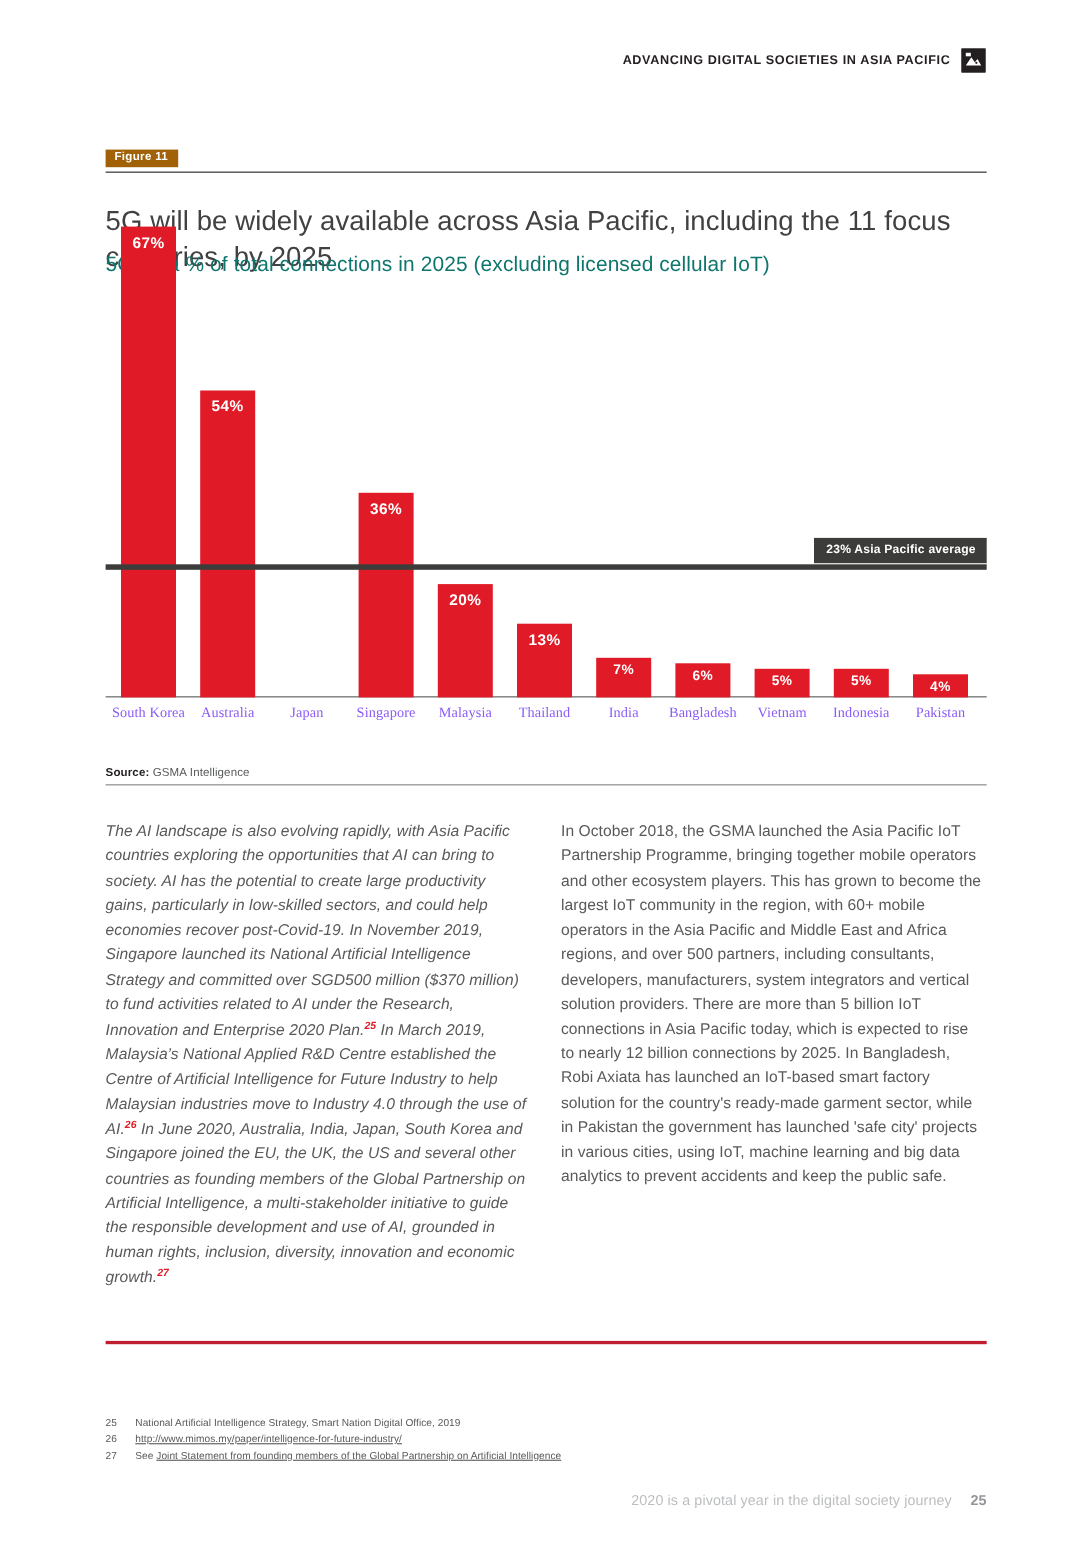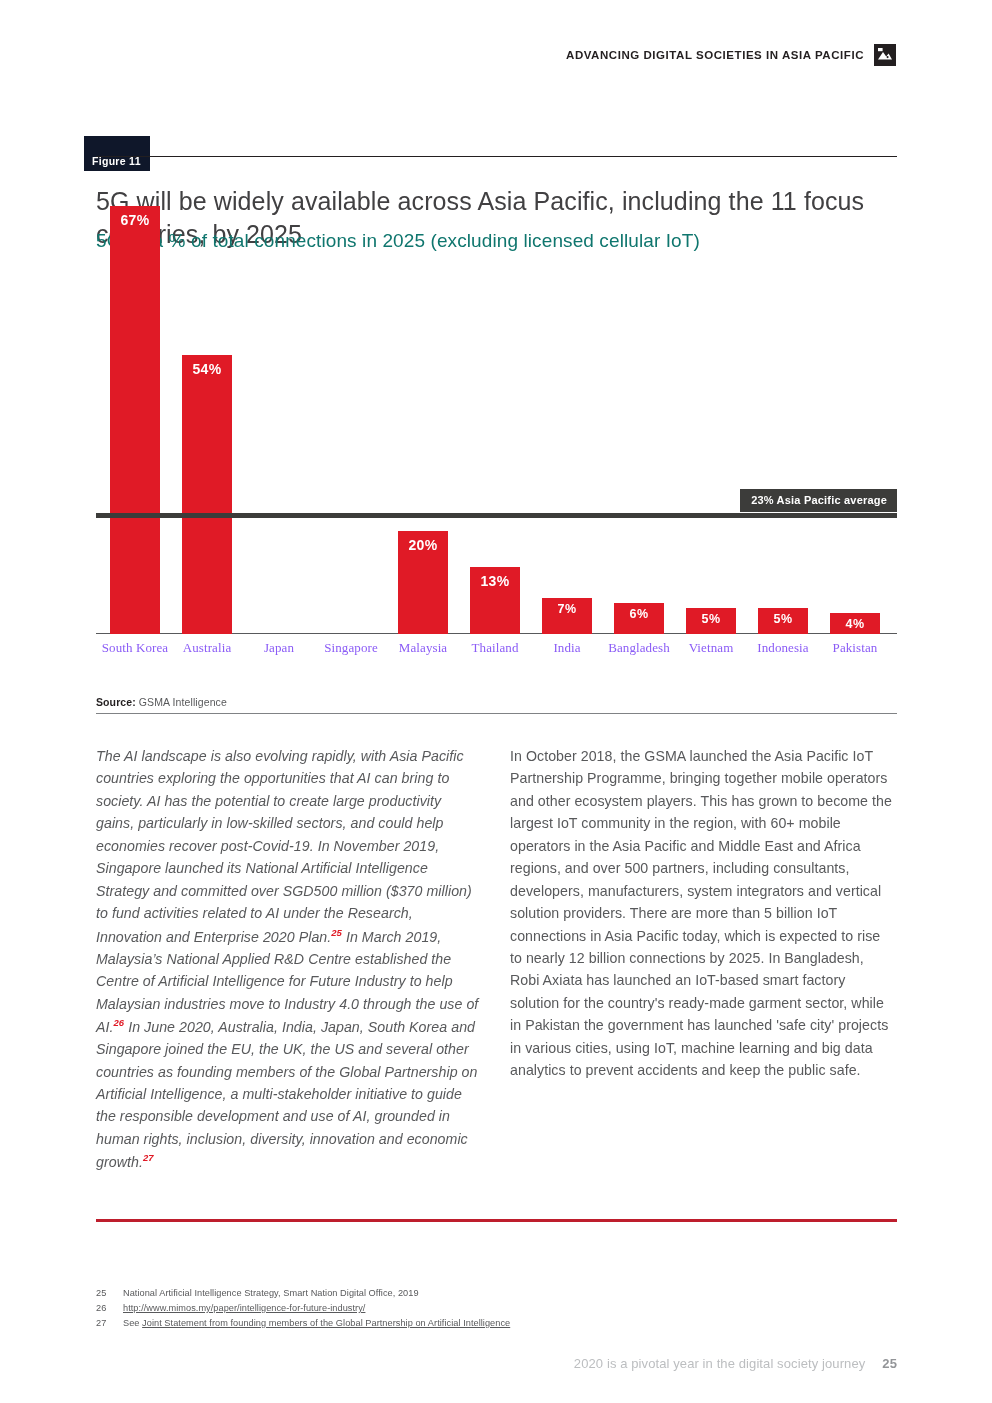--- a/index.html
+++ b/index.html
@@ -24,24 +24,24 @@
     font-size:11.5px; font-weight:bold; letter-spacing:.55px;
     color:#231f20; text-transform:uppercase; white-space:nowrap;
   }
   .brand-mark{
     width:22px; height:22px; background:#231f20; position:relative; flex:0 0 auto;
   }
   .brand-mark svg{ position:absolute; inset:0; }
 
   
   .figure-tag{
-    position:absolute; left:84px; top:136px;
-    background:#0f172a; color:#ffffff;
+    position:absolute; left:96px; top:136px;
+    background:#a16207; color:#ffffff;
     font-size:10.5px; font-weight:bold; letter-spacing:.3px;
-    padding:19px 9px 4px 8px;
+    padding:0 9px 4px 8px;
   }
   .figure-rule{
     position:absolute; left:96px; top:156px; width:801px; height:1px; background:#231f20;
   }
   .figure-title{
     position:absolute; left:96px; top:168px; width:790px;
     font-size:25px; font-weight:normal; line-height:1.33; color:#414042;
     letter-spacing:.1px;
   }
   .figure-subtitle{
@@ -146,20 +146,23 @@
 <div class="figure-subtitle">5G as a % of total connections in 2025 (excluding licensed cellular IoT)</div>
 
 <div class="chart">
   <div class="plot" id="plot">
     <div class="axis-line"></div>
   <div class="bar" style="left: 14px; width: 50px; height: 428px; background: rgb(224, 26, 38);">
         <span class="bar-value">67%</span>
       </div>
       <div class="bar" style="left: 86px; width: 50px; height: 279.257px; background: rgb(224, 26, 38);">
         <span class="bar-value">54%</span>
+      </div>
+      <div class="bar" style="left: 230px; width: 50px; height: 186.171px; background: rgb(224, 26, 38);">
+        <span class="bar-value">36%</span>
       </div>
       <div class="bar" style="left: 302px; width: 50px; height: 103.429px; background: rgb(224, 26, 38);">
         <span class="bar-value">20%</span>
       </div>
       <div class="bar" style="left: 374px; width: 50px; height: 67.2286px; background: rgb(224, 26, 38);">
         <span class="bar-value">13%</span>
       </div>
       <div class="bar small" style="left: 446px; width: 50px; height: 36.2px; background: rgb(224, 26, 38);">
         <span class="bar-value">7%</span>
       </div>

